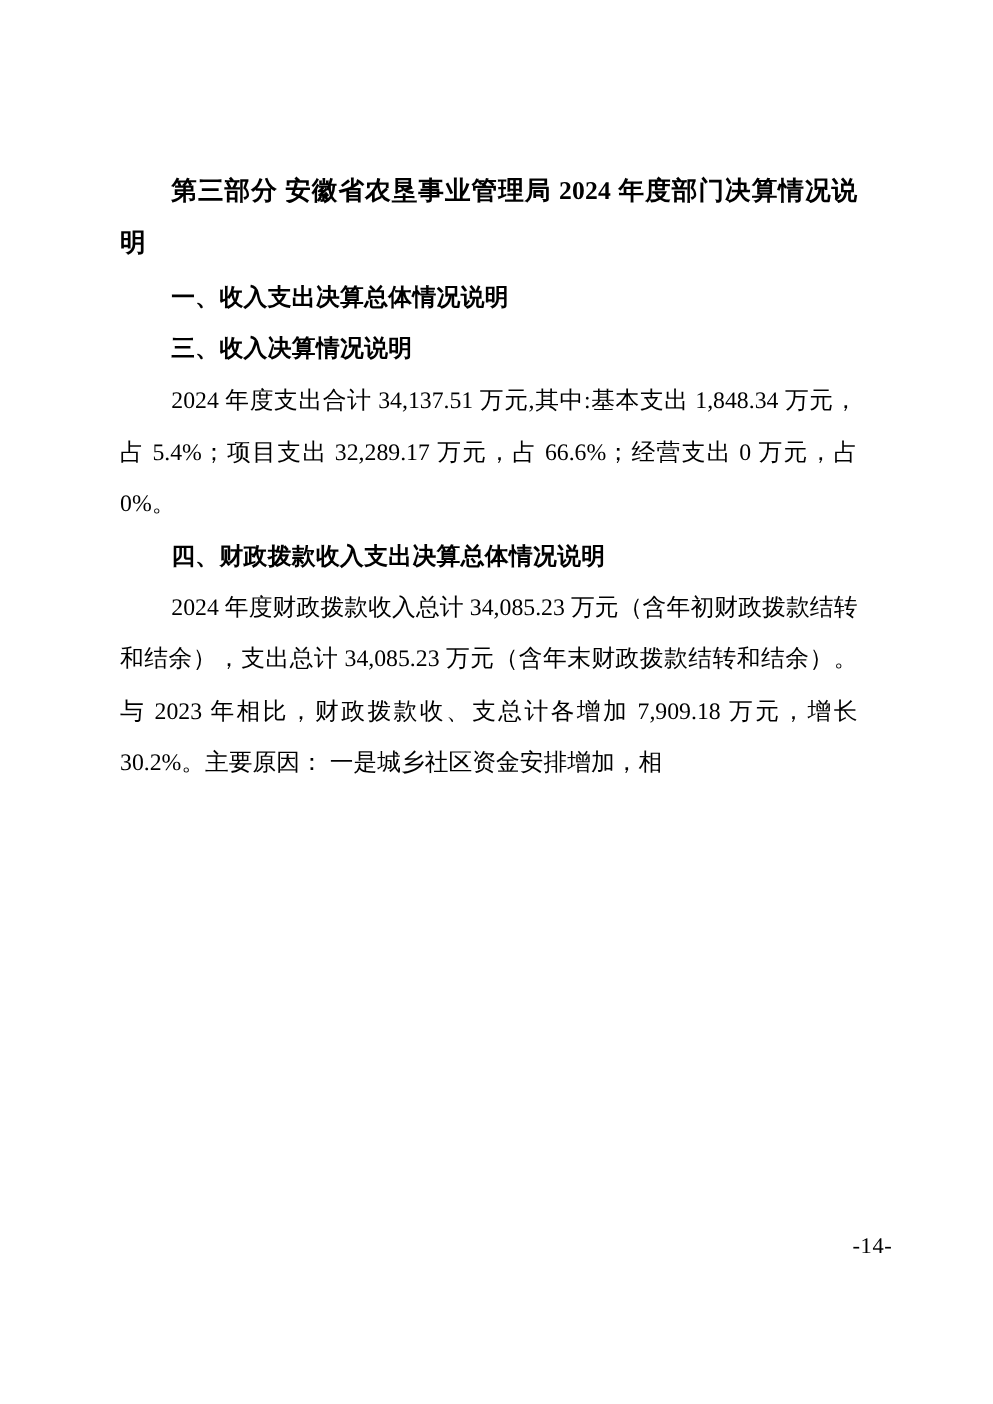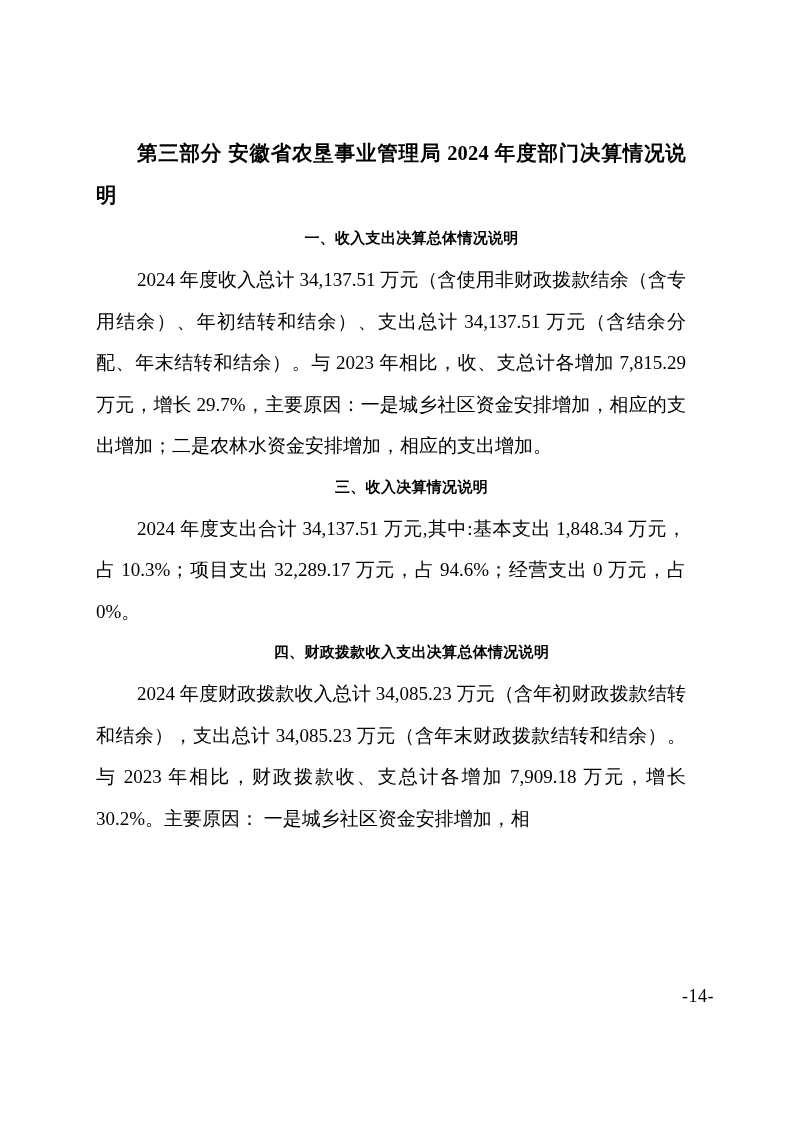--- a/index.html
+++ b/index.html
@@ -28,27 +28,26 @@
     font-size: 20.5px;
     line-height: 42px;
     font-weight: bold;
     text-align: justify;
     text-justify: inter-ideograph;
     text-indent: 41px;
     margin: 0 0 2px 0;
     letter-spacing: 0.2px;
   }
   .section-heading {
-    font-size: 15px;
+    font-size: 19px;
     line-height: 41px;
     font-weight: bold;
     text-indent: 41px;
     margin: 0;
     letter-spacing: 0.3px;
-    text-align: center;
   }
   .body-para {
     font-size: 19px;
     line-height: 41.5px;
     text-align: justify;
     text-justify: inter-ideograph;
     text-indent: 41px;
     margin: 0;
     letter-spacing: 0px;
   }
@@ -62,24 +61,23 @@
   }
 </style>
 </head>
 <body>
 
 <div class="page">
 
   <h1 class="doc-title">第三部分 安徽省农垦事业管理局 2024 年度部门决算情况说明</h1>
 
   <h2 class="section-heading">一、收入支出决算总体情况说明</h2>
-  <p class="body-para">2024 年度收入总计 34,137.51 万元（含使用非财政拨款结余（含专用结余）、年初结转和结余）、支出总计 34,137.51 万元（含结余分配、年末结转和结余）。与 2023 年相比，收、支总计各增加 7,815.29 万元，增长 29.7%，主要原因：一是城乡社区资金安排增加，相应的支出增加；二是农林水资金安排增加，相应的支出增加。</p>
 
 
   <h2 class="section-heading">三、收入决算情况说明</h2>
-  <p class="body-para">2024 年度支出合计 34,137.51 万元,其中:基本支出 1,848.34 万元，占 10.3%；项目支出 32,289.17 万元，占 94.6%；经营支出 0 万元，占 0%。</p>
+  <p class="body-para">2024 年度支出合计 34,137.51 万元,其中:基本支出 1,848.34 万元，占 5.4%；项目支出 32,289.17 万元，占 66.6%；经营支出 0 万元，占 0%。</p>
 
   <h2 class="section-heading">四、财政拨款收入支出决算总体情况说明</h2>
   <p class="body-para">2024 年度财政拨款收入总计 34,085.23 万元（含年初财政拨款结转和结余），支出总计 34,085.23 万元（含年末财政拨款结转和结余）。与 2023 年相比，财政拨款收、支总计各增加 7,909.18 万元，增长 30.2%。主要原因： 一是城乡社区资金安排增加，相</p>
 
   <div class="page-number">-14-</div>
 
 </div>
 
 </body></html>

